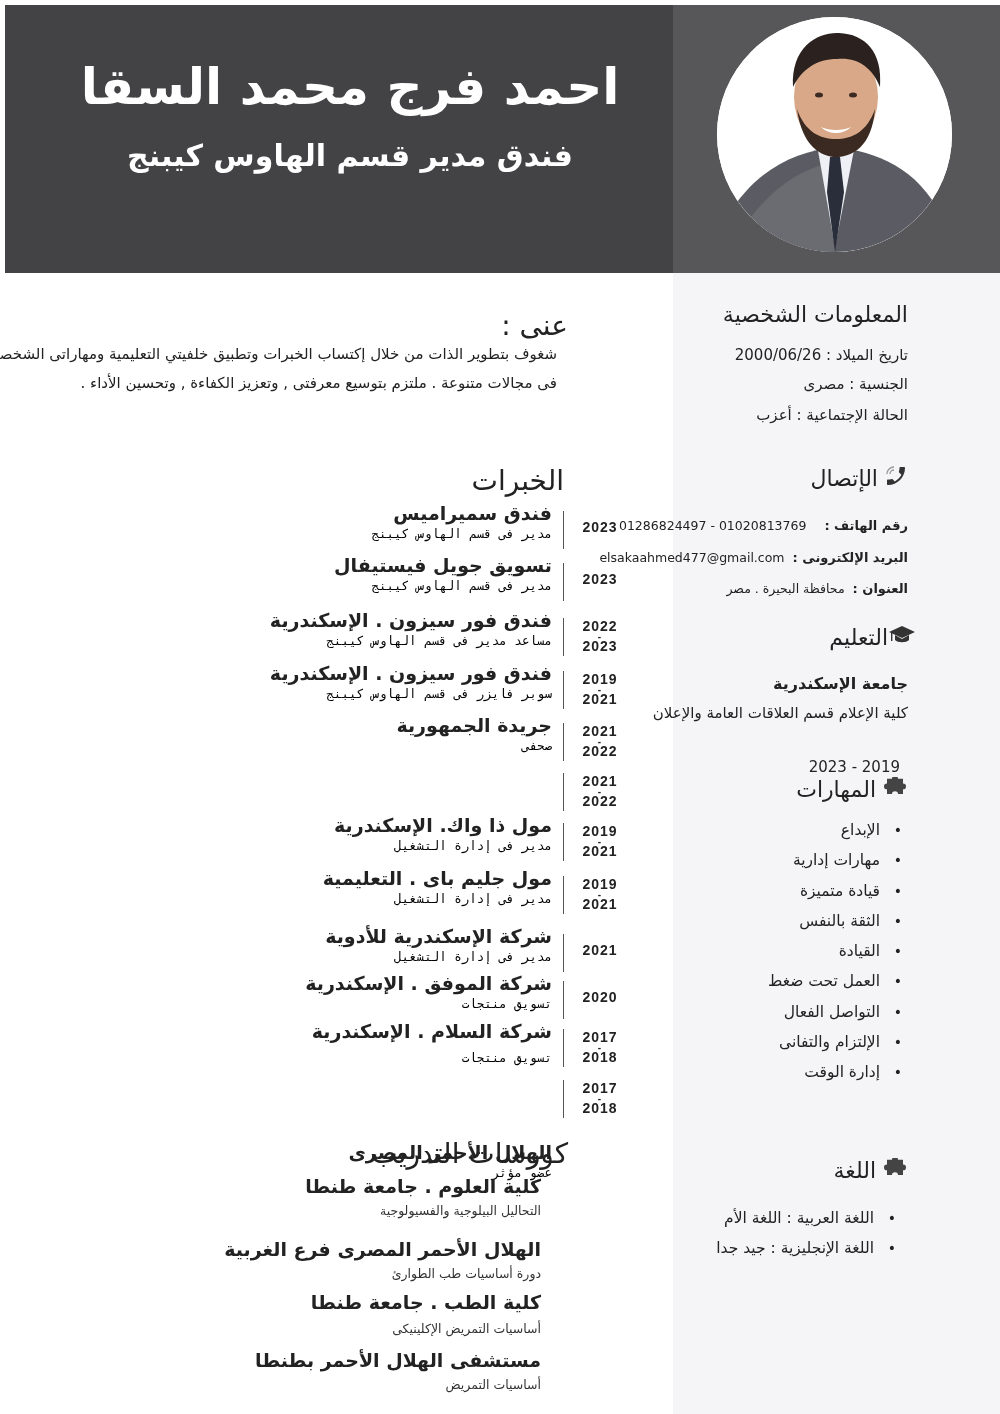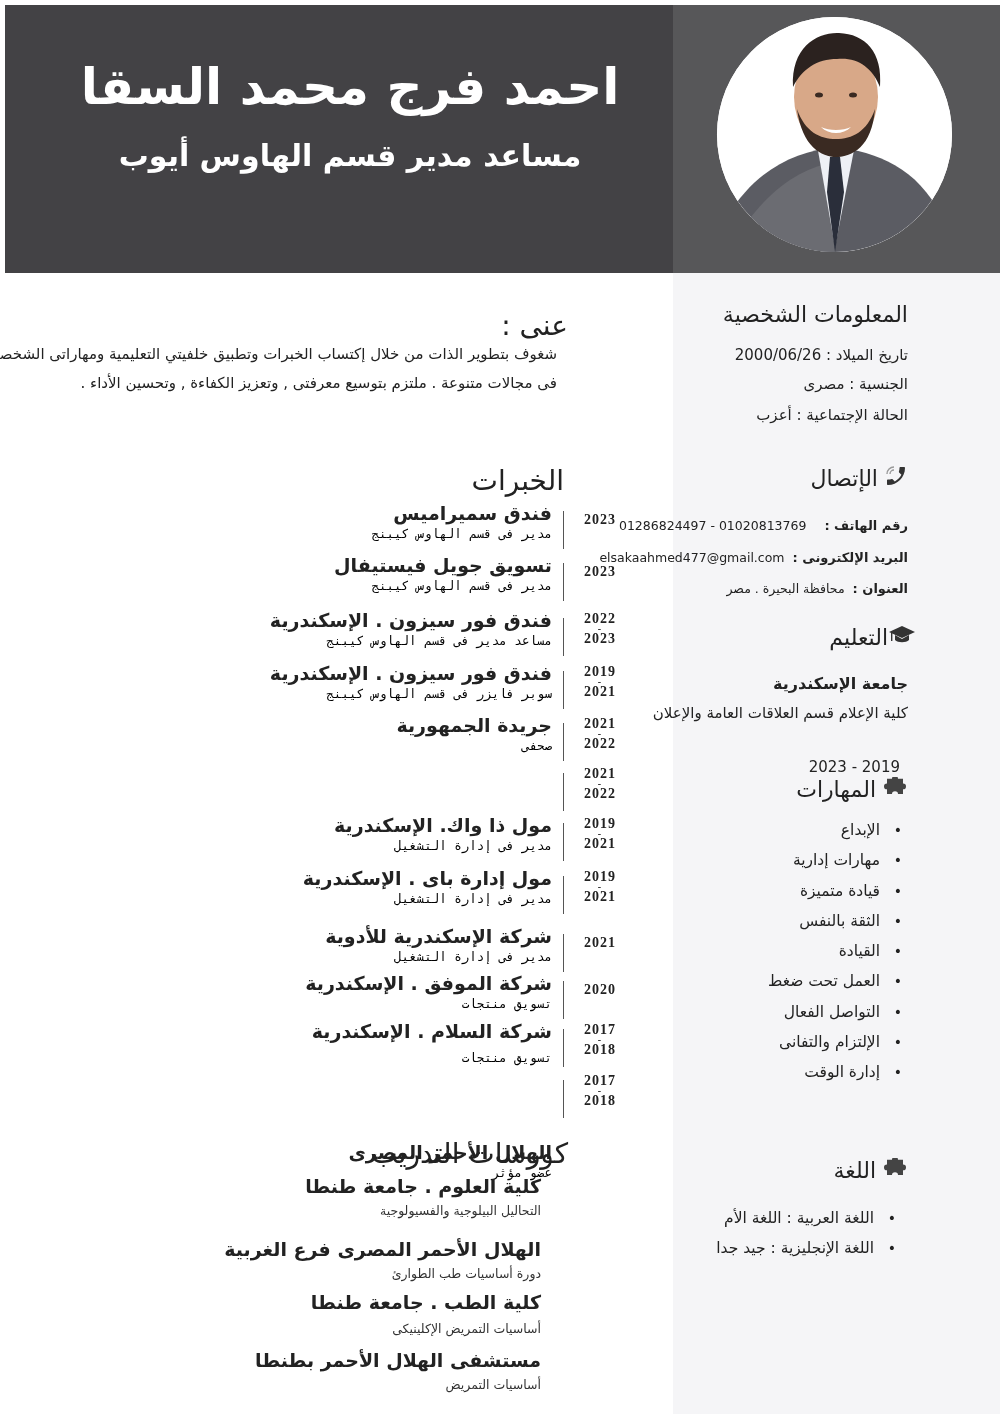--- a/index.html
+++ b/index.html
@@ -28,42 +28,42 @@
   .contact-row .k { font-weight: bold; font-size: 13px; }
 
   .skills li, .langs li { list-style: none; font-size: 15.5px; position: relative; padding-right: 28px; height: 30.3px; line-height: 30px; }
   .skills li::before, .langs li::before { content: "•"; position: absolute; right: 6px; top: 0; font-size: 14px; }
 
   
   .main-h { position: absolute; direction: rtl; text-align: right; font-size: 28px; color: #222; }
   .about { position: absolute; right: 367px; top: 340px; width: 580px; direction: rtl; text-align: right; font-size: 15px; line-height: 29px; color: #222; }
 
   .exp { position: absolute; left: 290px; width: 370px; height: 50px; }
-  .exp .years { position: absolute; left: 285px; width: 50px; top: 0; height: 50px; text-align: center; font-size: 14px; font-weight: bold; letter-spacing: 1px; color: #222; line-height: 13px; font-family: Liberation Serif, serif; }
+  .exp .years { position: absolute; left: 285px; width: 50px; top: 8px; height: 50px; text-align: center; font-size: 14px; font-weight: bold; letter-spacing: 1px; color: #222; line-height: 13px; font-family: Liberation Sans, sans-serif; }
   .exp .years.single { padding-top: 8px; }
   .exp .years .dash { font-size: 10px; line-height: 7px; display: block; }
   .exp .bar { position: absolute; left: 273px; top: 6px; width: 1px; height: 38px; background: #555; }
   .exp .txt { position: absolute; right: 108px; top: -6px; direction: rtl; text-align: right; white-space: nowrap; }
   .exp .company { font-size: 19px; font-weight: bold; line-height: 28px; }
   .exp .role { font-size: 12.5px; line-height: 16px; color: #000000; font-family: Liberation Mono, monospace; }
 
   .course { position: absolute; right: 383px; direction: rtl; text-align: right; white-space: nowrap; }
   .course .c-title { font-size: 19px; font-weight: bold; line-height: 28px; }
   .course .c-sub { font-size: 12.5px; color: #333; line-height: 22px; }
 </style>
 </head>
 <body>
 
 <div class="page">
 
   <div class="top-strip"></div>
   <div class="header-left"></div>
   <div class="header-right"></div>
   <div class="name">احمد فرج محمد السقا</div>
-  <div class="job-title">مساعد مدير قسم الهاوس أيوب</div>
+  <div class="job-title">فندق مدير قسم الهاوس كيبنج</div>
 
   <div class="photo">
     <svg viewBox="0 0 235 235">
       <rect width="235" height="235" fill="#ffffff"></rect>
 
       <path d="M10 200 C40 150 80 135 118 130 C160 135 200 150 225 200 L225 235 L10 235 Z" fill="#5b5c63"></path>
       <path d="M30 205 C60 165 90 150 118 145 L118 235 L30 235 Z" fill="#6b6c72"></path>
 
       <path d="M100 128 L118 230 L138 128 Z" fill="#eef0f5"></path>
 
@@ -232,21 +232,21 @@
     <div class="txt">
         <div class="company">مول ذا واك. الإسكندرية</div>
         <div class="role">مدير فى إدارة التشغيل</div>
       </div>
   </div>
 
   <div class="exp" style="top:870px;">
     <div class="years"><span>2019</span><span class="dash">-</span><span>2021</span></div>
     <div class="bar"></div>
     <div class="txt">
-        <div class="company">مول إدارة باى . الإسكندرية</div>
+        <div class="company">مول جليم باى . التعليمية</div>
         <div class="role">مدير فى إدارة التشغيل</div>
       </div>
   </div>
 
   <div class="exp" style="top:928px;">
     <div class="years single"><span>2021</span></div>
     <div class="bar"></div>
     <div class="txt">
         <div class="company">شركة الإسكندرية للأدوية</div>
         <div class="role">مدير فى إدارة التشغيل</div>

